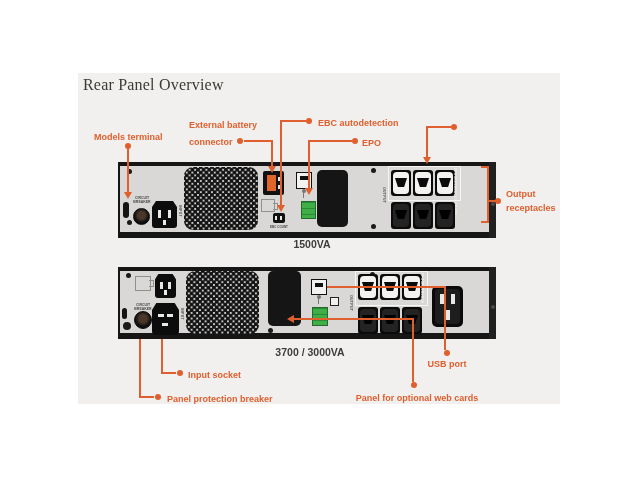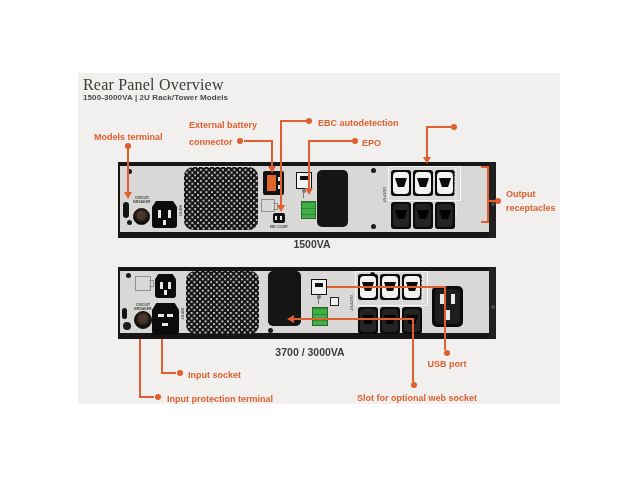--- a/index.html
+++ b/index.html
@@ -68,21 +68,20 @@
   .usb-sym::after{content:"";position:absolute;left:-1.5px;top:-3px;width:4px;height:4px;border-radius:50%;background:#777;}
   .sqconn{position:absolute;background:#f0f0ee;border:1px solid #222;box-sizing:border-box;}
 </style>
 </head>
 <body>
 
 <div class="canvas">
   <div class="content"></div>
 
   <div class="title">Rear Panel Overview</div>
-  <div class="subtitle">1500-3000VA | 2U Rack/Tower Models</div>
 
   <div class="panel" style="left:118px;top:162px;width:378px;height:76px;">
     <div class="cap-r">
         <div class="cap-screw" style="left:1.5px;top:40px;"></div>
       </div>
     <div class="screw" style="left:9px;top:7px;"></div>
     <div class="screw" style="left:9px;top:58px;"></div>
     <div class="screw" style="left:131px;top:6px;"></div>
     <div class="screw" style="left:131px;top:62px;"></div>
     <div class="screw" style="left:253px;top:6px;"></div>
@@ -267,28 +266,28 @@
   <div class="vline" style="left:487px;top:166px;height:57px;"></div>
   <div class="hline" style="left:481px;top:166px;width:8px;"></div>
   <div class="hline" style="left:481px;top:221px;width:8px;"></div>
   <div class="hline" style="left:487px;top:200px;width:9px;"></div>
 
   <div class="lbl" style="left:188px;top:368px;white-space:nowrap;">Input socket</div>
   <div class="dot" style="left:177px;top:370px;"></div>
   <div class="vline" style="left:161px;top:339px;height:35px;"></div>
   <div class="hline" style="left:161px;top:372px;width:15px;"></div>
 
-  <div class="lbl" style="left:167px;top:392px;white-space:nowrap;">Input protection terminal</div>
+  <div class="lbl" style="left:167px;top:392px;white-space:nowrap;">Panel protection breaker</div>
   <div class="dot" style="left:155px;top:394px;"></div>
   <div class="vline" style="left:139px;top:339px;height:59px;"></div>
   <div class="hline" style="left:139px;top:396px;width:15px;"></div>
 
   <div class="lbl" style="left:417px;top:357px;width:60px;text-align:center;">USB port</div>
   <div class="dot" style="left:444px;top:350px;"></div>
   <div class="hline" style="left:327px;top:286px;width:119px;"></div>
   <div class="vline" style="left:444px;top:286px;height:64px;"></div>
 
-  <div class="lbl" style="left:352px;top:391px;width:130px;text-align:center;">Slot for optional web socket</div>
+  <div class="lbl" style="left:352px;top:391px;width:130px;text-align:center;">Panel for optional web cards</div>
   <div class="dot" style="left:411px;top:382px;"></div>
   <div class="arr-l" style="left:287px;top:315px;"></div>
   <div class="hline" style="left:293px;top:318px;width:121px;"></div>
   <div class="vline" style="left:412px;top:318px;height:64px;"></div>
 </div>
 
 </body></html>

